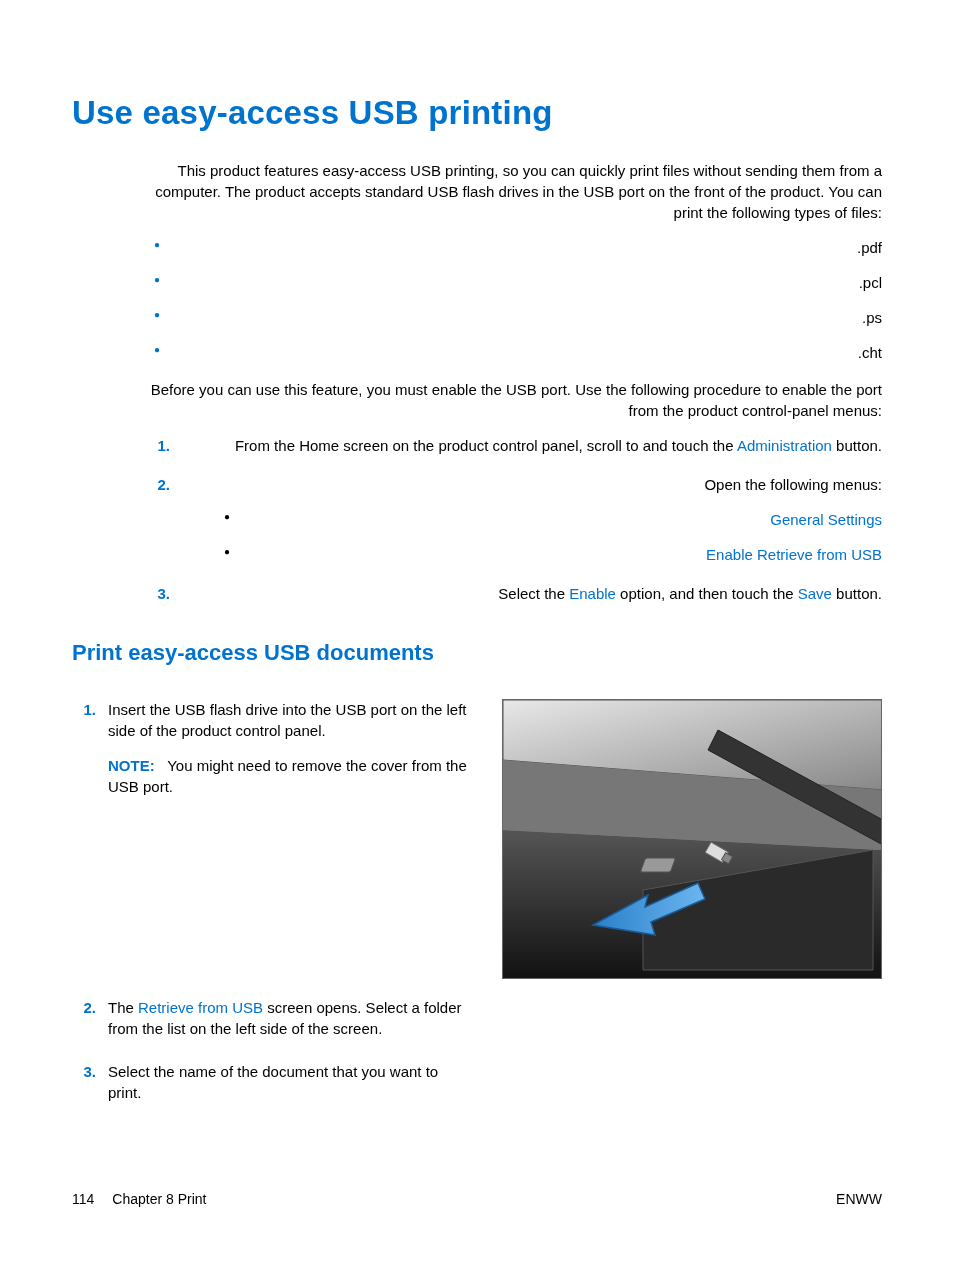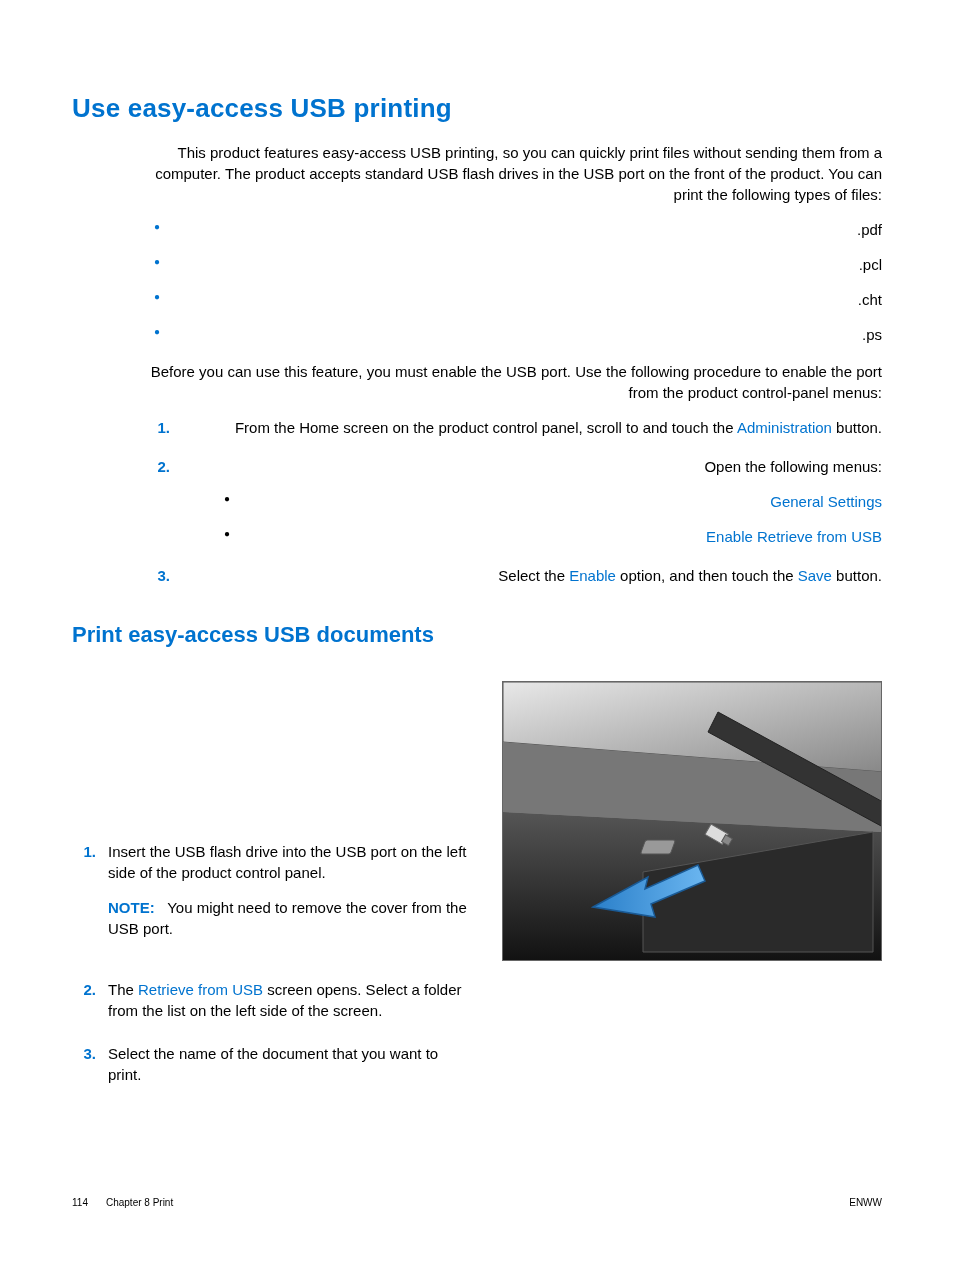--- a/index.html
+++ b/index.html
@@ -9,23 +9,23 @@
     color: #000;
     background: #fff;
     width: 954px;
     height: 1270px;
     position: relative;
     padding: 90px 72px 60px 72px;
     line-height: 1.4;
   }
   h1 {
     color: #0073cf;
-    font-size: 26px;
-    font-weight: bold;
-    margin-bottom: 16px;
+    font-size: 33px;
+    font-weight: bold;
+    margin-bottom: 24px;
     letter-spacing: 0.2px;
   }
   h2 {
     color: #0073cf;
     font-size: 22px;
     font-weight: bold;
     margin: 34px 0 30px 0;
   }
   .body-indent {
     margin-left: 74px;
@@ -84,21 +84,21 @@
     color: #0073cf;
     font-weight: bold;
     font-size: 15px;
     width: 24px;
     text-align: right;
   }
   .ui-term { color: #0073cf; }
   .two-col {
     display: flex;
     gap: 28px;
-    align-items: flex-end;
+    align-items: flex-start;
   }
   .two-col .left {
     flex: 1;
     min-width: 0;
   }
   .two-col .right {
     width: 380px;
     flex-shrink: 0;
   }
   .note-label {
@@ -113,38 +113,38 @@
     position: relative;
     overflow: hidden;
   }
   .footer {
     position: absolute;
     bottom: 60px;
     left: 72px;
     right: 72px;
     display: flex;
     justify-content: space-between;
-    font-size: 10px;
+    font-size: 14px;
   }
   .footer-left { display: flex; gap: 18px; }
   ol.numbered.print-steps > li { margin-bottom: 22px; }
 </style>
 </head>
 <body>
 
 <h1>Use easy-access USB printing</h1>
 
 <div class="body-indent">
   <p>This product features easy-access USB printing, so you can quickly print files without sending them from a computer. The product accepts standard USB flash drives in the USB port on the front of the product. You can print the following types of files:</p>
 
   <ul class="bullets">
     <li>.pdf</li>
     <li>.pcl</li>
+    <li>.ps</li>
     <li>.cht</li>
-    <li>.ps</li>
   </ul>
 
   <p>Before you can use this feature, you must enable the USB port. Use the following procedure to enable the port from the product control-panel menus:</p>
 
   <ol class="numbered">
     <li>
       <span>From the Home screen on the product control panel, scroll to and touch the </span><span class="ui-term">Administration</span><span> button.</span>
     </li>
     <li>
       <span>Open the following menus:</span>

